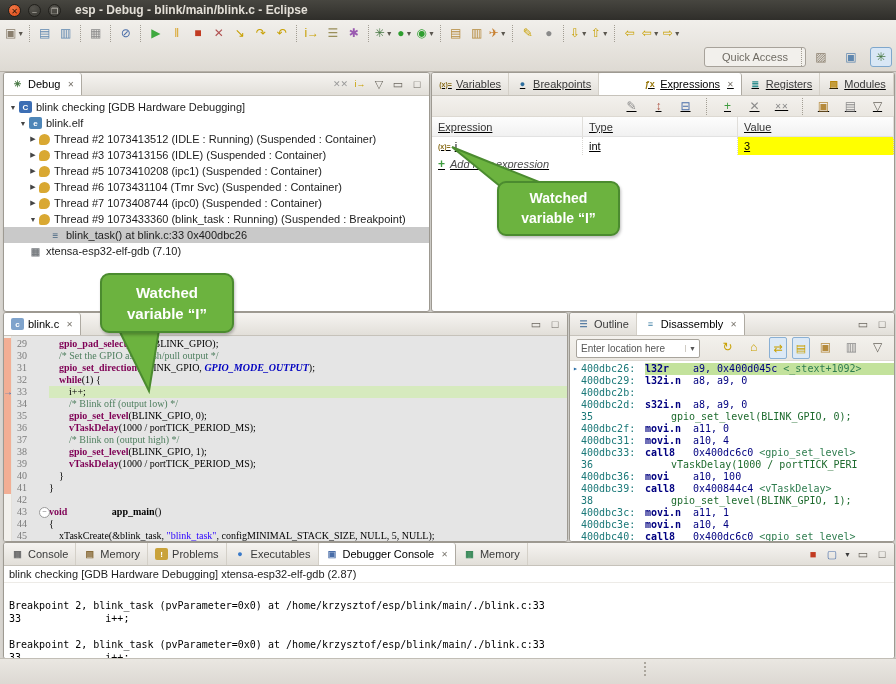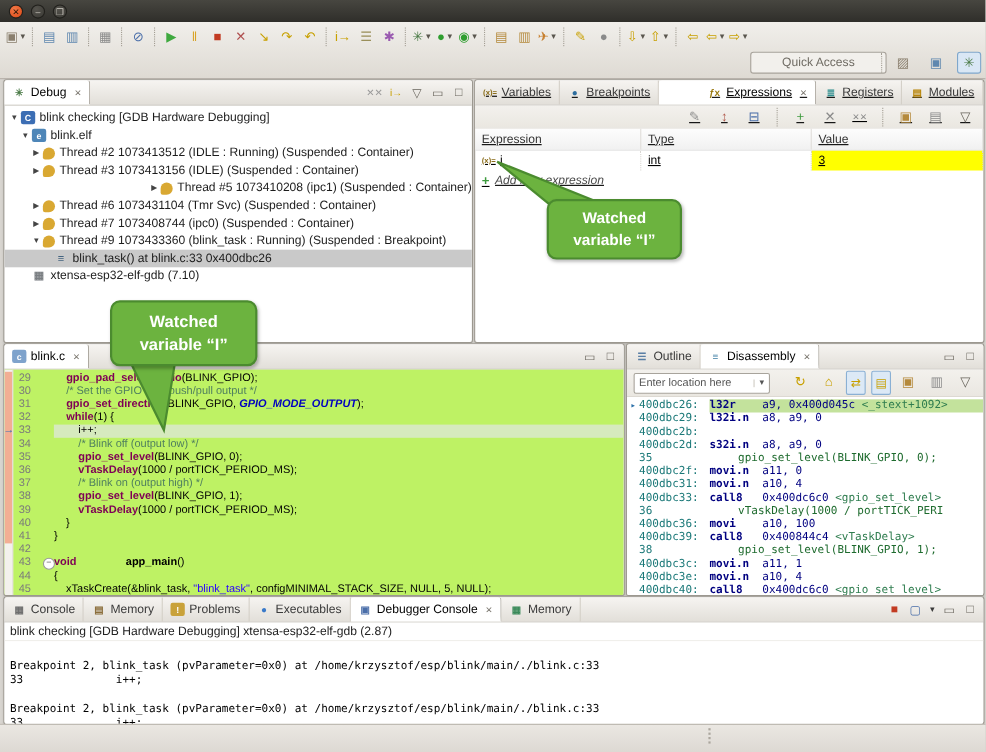--- a/index.html
+++ b/index.html
@@ -17,21 +17,21 @@
 
   
   .toolbar{position:absolute;left:0;top:20px;width:896px;height:51px;
     background:linear-gradient(#F1EFEB,#DEDAD3);border-bottom:1px solid #B6B1A9;}
   .tbrow{display:flex;align-items:center;height:26px;padding-left:4px;}
   .ti{height:20px;min-width:19px;padding:0 1px;display:flex;align-items:center;justify-content:center;
       font-size:12px;border-radius:2px;cursor:default;}
   .ti .dd{font-size:7px;color:#5a564e;margin-left:1px;}
   .tsep{width:0;height:17px;border-left:1px dotted #A29D93;margin:0 4px;}
   .quick-access{position:absolute;top:27px;right:90px;height:18px;border:1px solid #A7A29A;border-radius:3px;
-      background:#F2F0EC;color:#6F6B63;font-size:11px;display:flex;align-items:center;padding:0 28px;}
+      background:#F2F0EC;color:#6F6B63;font-size:11px;display:flex;align-items:center;padding:0 17px;}
   .persp{position:absolute;top:27px;right:4px;display:flex;align-items:center;gap:6px;}
   .persp .tsep2{width:0;height:18px;border-left:1px dotted #A29D93;margin-right:2px;}
   .pbtn{height:20px;min-width:22px;display:flex;align-items:center;justify-content:center;font-size:12px;border-radius:3px;}
   .pbtn.active{border:1px solid #7FA7CC;background:#D9E7F5;box-sizing:border-box;}
 
   
   .panel{position:absolute;background:#fff;border:1px solid #9E9A92;border-radius:3px;
     overflow:hidden;box-shadow:0 1px 2px rgba(0,0,0,.10);}
   .tabbar{height:22px;background:linear-gradient(#F6F4F1,#E2DFD9);border-bottom:1px solid #C6C2BA;
     display:flex;align-items:stretch;font-size:11px;color:#3a3a3a;}
@@ -62,22 +62,22 @@
   .thead .cell{border-right:1px solid #E0DEDA;height:100%;display:flex;align-items:center;padding-left:6px;box-sizing:border-box;}
   .trow2{display:flex;height:18px;font-size:11px;align-items:center;}
   .trow2 .cell{border-right:1px dotted #D8D6D2;height:100%;display:flex;align-items:center;padding-left:6px;box-sizing:border-box;}
   .c-expr{width:151px;} .c-type{width:155px;} .c-val{flex:1;}
   .val-hl{background:#FFFF00;}
   .addrow{display:flex;align-items:center;height:18px;font-size:11px;color:#4a4a4a;font-style:italic;padding-left:6px;gap:5px;}
   .plus{color:#3E9B3E;font-weight:bold;font-style:normal;font-size:12px;}
 
   
   #editor-panel{left:3px;top:312px;width:563px;height:228px;}
-  .edbody{position:relative;height:204px;background:#bef264;overflow:hidden;
-      font-family:Liberation Sans, sans-serif;font-size:10px;line-height:12px;padding-top:2px;}
+  .edbody{position:relative;height:204px;background:#e5e5e5;overflow:hidden;
+      font-family:Liberation Serif, serif;font-size:10px;line-height:12px;padding-top:2px;}
   .ruler{position:absolute;left:0;top:0;width:7px;height:100%;background:#F3F1ED;border-right:1px solid #E4E1DB;}
   .rangebar{position:absolute;left:0;width:7px;background:#F2AE94;}
   .edline{display:flex;height:12px;position:relative;}
   .lnum{width:32px;padding-left:13px;color:#7b7b7b;flex:none;}
   .lcode{flex:1;white-space:pre;color:#000;}
   .edline.hl .lcode{background:#D6EABE;}
   .tk-k{color:#7F0055;font-weight:bold;}
   .tk-f{color:#7F0055;font-weight:bold;}
   .tk-c{color:#4F7F5F;}
   .tk-s{color:#2A00FF;}
@@ -129,20 +129,21 @@
 <body>
 
 <div id="app">
 
   <div class="titlebar">
     <div class="wbtns">
       <div class="wbtn close">✕</div>
       <div class="wbtn minimize">–</div>
       <div class="wbtn maximize">❒</div>
     </div>
+    <div class="wtitle">esp - Debug - blink/main/blink.c - Eclipse</div>
   </div>
 
   <div class="toolbar">
     <div class="tbrow" id="tb-icons">
         <span class="ti">
           <span style="color: rgb(138, 127, 110);">▣</span>
           <span class="dd">▼</span>
         </span>
         <span class="tsep"></span>
         <span class="ti">
@@ -292,21 +293,21 @@
         <div class="trow" style="padding-left: 24px;">
           <span class="tarrow">▶</span>
           <span class="ticn" style="background: rgb(217, 168, 50); color: rgb(255, 255, 255); border-radius: 50% 50% 50% 2px; width: 11px; height: 11px;"></span>
           <span>Thread #2 1073413512 (IDLE : Running) (Suspended : Container)</span>
         </div>
         <div class="trow" style="padding-left: 24px;">
           <span class="tarrow">▶</span>
           <span class="ticn" style="background: rgb(217, 168, 50); color: rgb(255, 255, 255); border-radius: 50% 50% 50% 2px; width: 11px; height: 11px;"></span>
           <span>Thread #3 1073413156 (IDLE) (Suspended : Container)</span>
         </div>
-        <div class="trow" style="padding-left: 24px; justify-content: flex-end;">
+        <div class="trow" style="padding-left: 24px;">
           <span class="tarrow">▶</span>
           <span class="ticn" style="background: rgb(217, 168, 50); color: rgb(255, 255, 255); border-radius: 50% 50% 50% 2px; width: 11px; height: 11px;"></span>
           <span>Thread #5 1073410208 (ipc1) (Suspended : Container)</span>
         </div>
         <div class="trow" style="padding-left: 24px;">
           <span class="tarrow">▶</span>
           <span class="ticn" style="background: rgb(217, 168, 50); color: rgb(255, 255, 255); border-radius: 50% 50% 50% 2px; width: 11px; height: 11px;"></span>
           <span>Thread #6 1073431104 (Tmr Svc) (Suspended : Container)</span>
         </div>
         <div class="trow" style="padding-left: 24px;">

